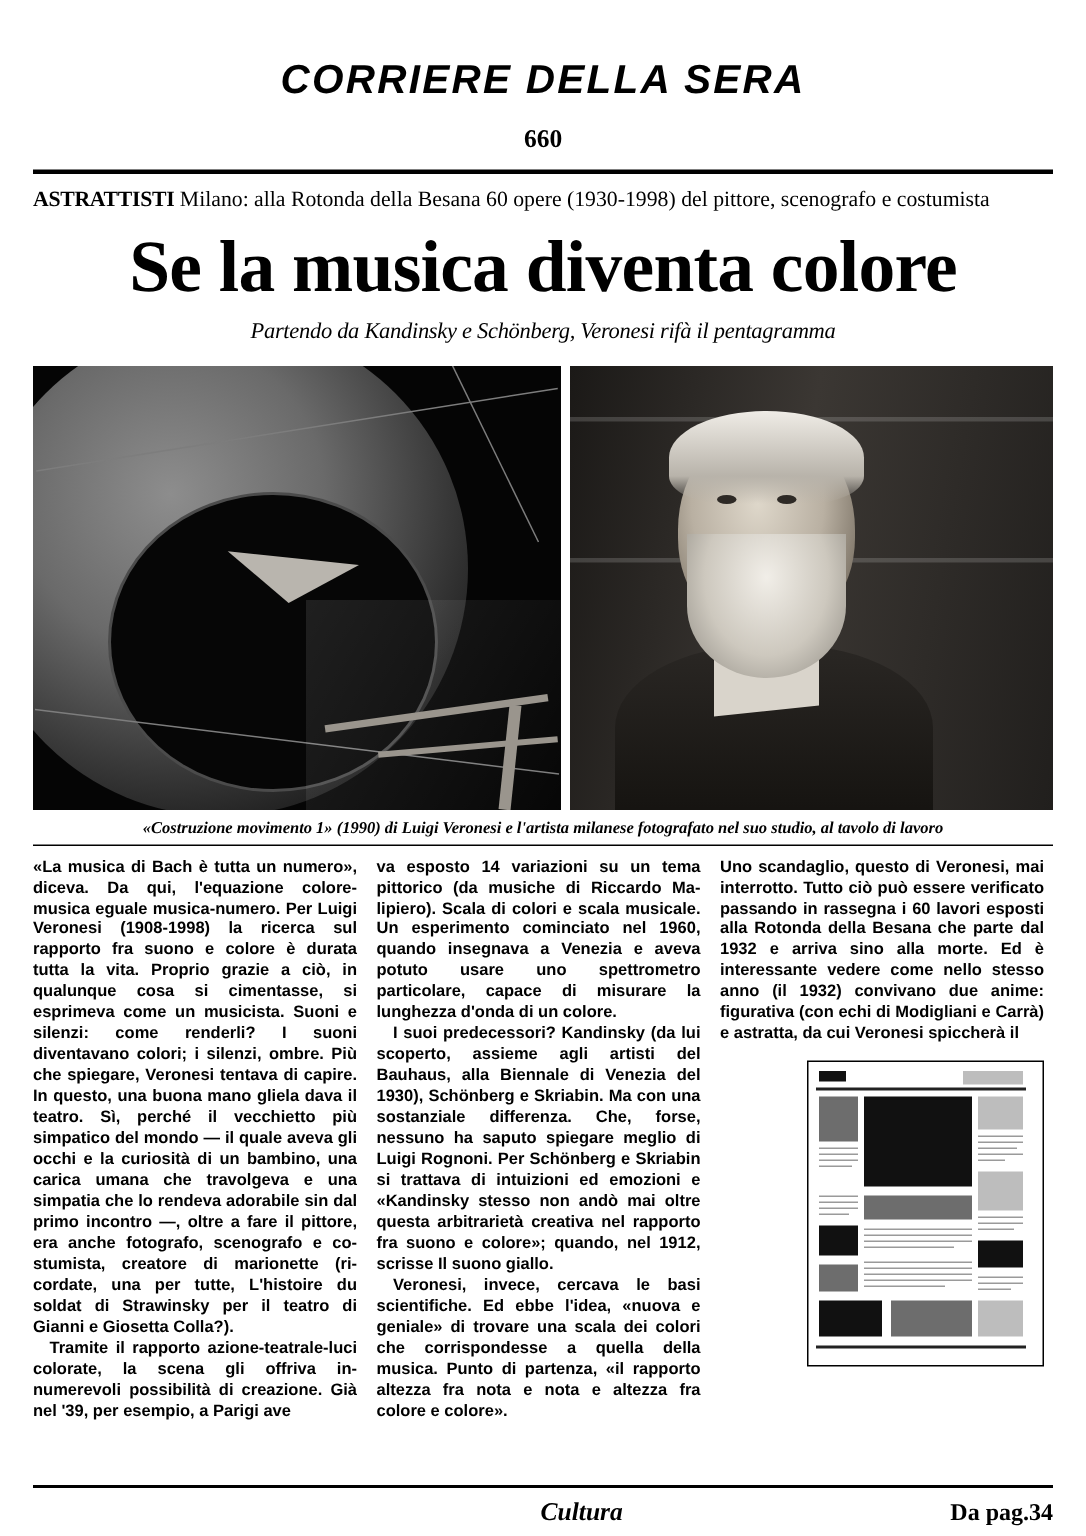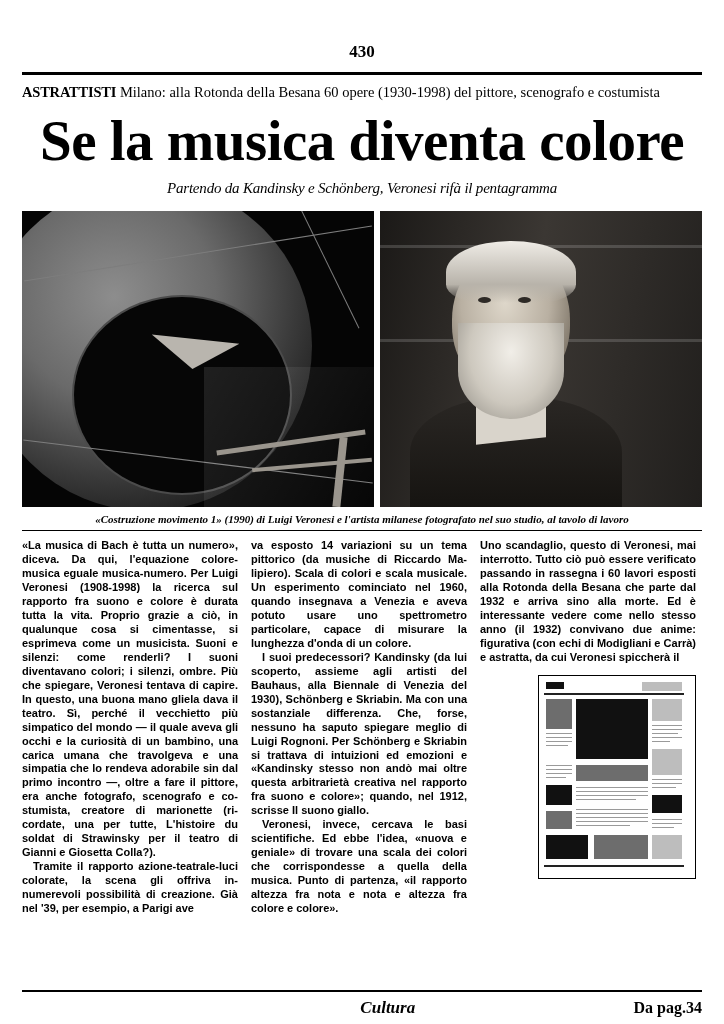--- a/index.html
+++ b/index.html
@@ -64,21 +64,21 @@
     white-space: nowrap;
   }
   .kicker b {
     font-weight: bold;
     letter-spacing: -0.2px;
   }
   .headline {
     text-align: center;
     font-family: "Liberation Serif", serif;
     font-weight: bold;
-    font-size: 57px;
+    font-size: 49px;
     line-height: 1.05;
     margin-top: 10px;
     letter-spacing: -0.5px;
   }
   .subhead {
     text-align: center;
     font-family: "Liberation Serif", serif;
     font-style: italic;
     font-size: 15px;
     margin-top: 9px;
@@ -309,21 +309,22 @@
     font-size: 16px;
     white-space: nowrap;
   }
 </style>
 </head>
 <body>
 
 <div class="page">
 
   <div class="masthead">
-    <div class="page-number">430</div>
+    <div class="paper-name">CORRIERE DELLA SERA</div>
+    <div class="page-number">660</div>
   </div>
   <div class="rule-top"></div>
 
   <div class="headline-block">
     <div class="kicker"><b>ASTRATTISTI</b> <span>Milano: alla Rotonda della Besana 60 opere (1930-1998) del pittore, scenografo e costumista</span></div>
     <div class="headline">Se la musica diventa colore</div>
     <div class="subhead">Partendo da Kandinsky e Schönberg, Veronesi rifà il pentagramma</div>
   </div>
 
   <div class="photos">

